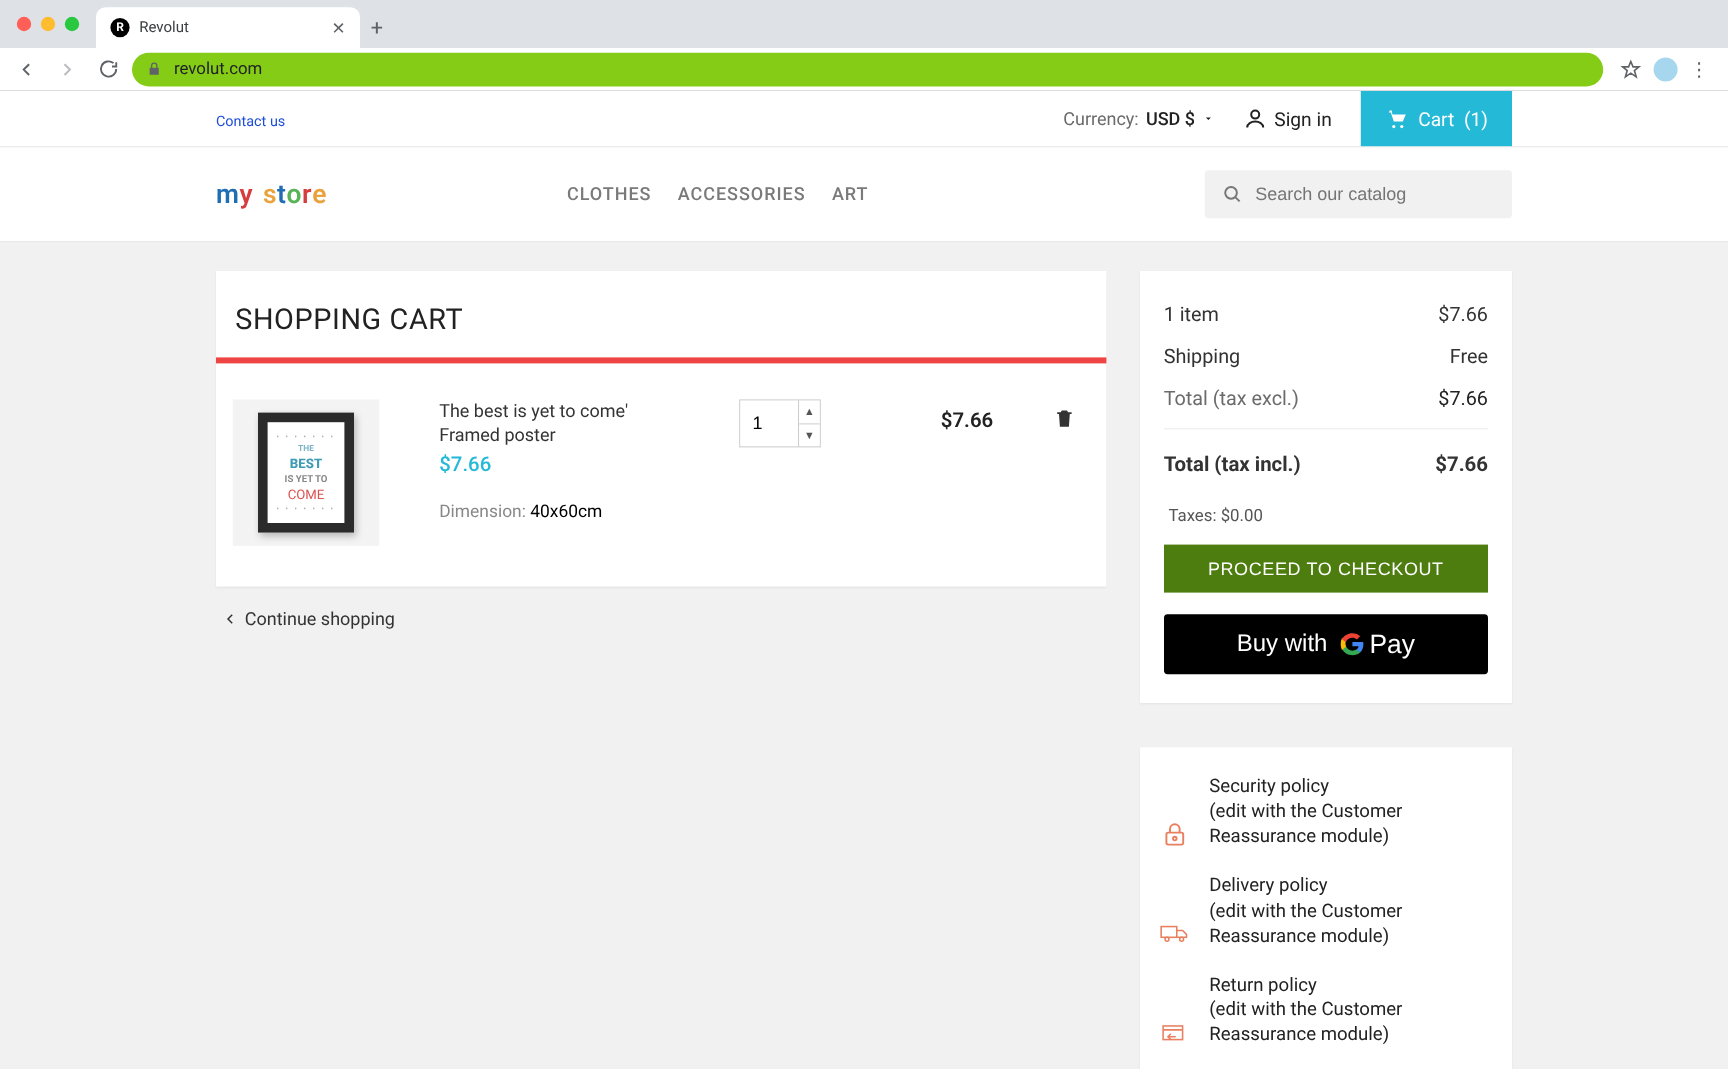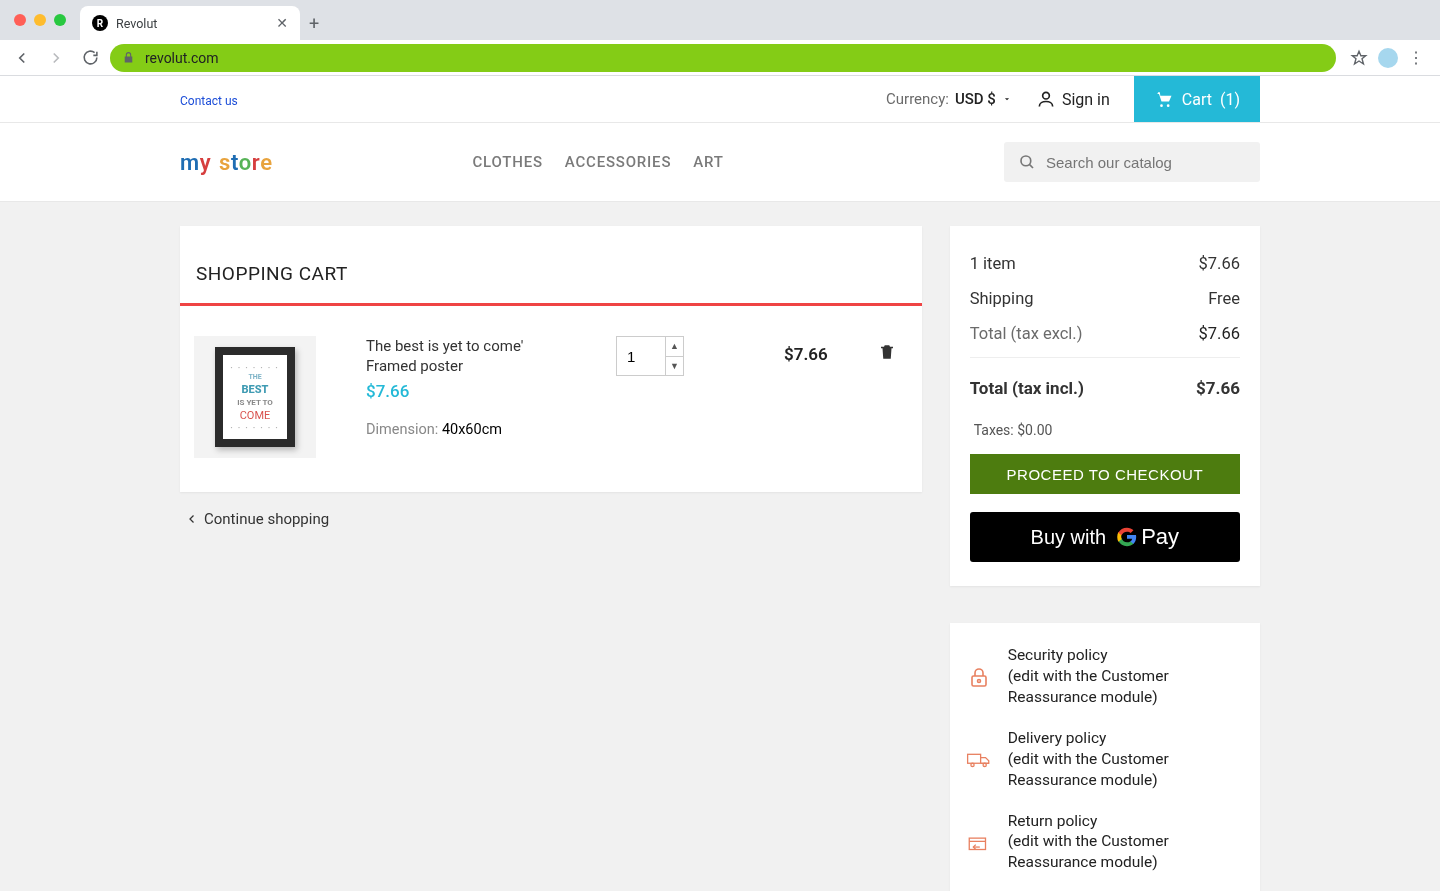--- a/index.html
+++ b/index.html
@@ -56,21 +56,21 @@
   .nav-links { display: flex; gap: 22px; margin-left: 160px;}
   .nav-links a { color: #7a7a7a; text-decoration: none; font-size: 15px; letter-spacing: 0.8px; font-weight: 500;}
   .searchbox { margin-left: auto; background: #f1f1f1; border-radius: 3px; display: flex; align-items: center; padding: 0 14px; height: 40px; width: 256px; gap: 10px; }
   .searchbox input { border: none; background: transparent; outline: none; font-size: 15px; color: #777; flex:1; }
   .searchbox .sicon { color: #777; }
 
   .content { display: flex; gap: 28px; padding: 24px 0 60px; }
   .content .main { flex: 1; }
   .card { background: #fff; box-shadow: 0 1px 2px rgba(0,0,0,0.06); }
   .main .card { padding: 0; }
-  .cart-title { font-size: 19px; color: #222; padding: 36px 16px 18px; border-bottom: 3px solid #ef4444; letter-spacing: 0.5px; font-weight: 400;}
+  .cart-title { font-size: 24px; color: #222; padding: 26px 16px 18px; border-bottom: 5px solid #ef4444; letter-spacing: 0.5px; font-weight: 400;}
   .cart-item { display: flex; padding: 30px 14px 34px; align-items: flex-start; gap: 50px; }
   .thumb { width: 122px; height: 122px; background: #f3f3f3; display: flex; align-items: center; justify-content: center; }
   .poster-frame { width: 80px; height: 100px; background: #fff; border: 8px solid #2b2b2b; box-shadow: 2px 3px 6px rgba(0,0,0,0.25); display:flex; align-items:center; justify-content:center; flex-direction:column; gap:2px; padding: 4px;}
   .poster-frame .line1{font-size:7px; color:#7db3c7; font-weight:700;}
   .poster-frame .line2{font-size:11px; color:#3f9bb3; font-weight:800;}
   .poster-frame .line3{font-size:8px; color:#888; font-weight:700;}
   .poster-frame .line4{font-size:11px; color:#d9534f; font-weight:400;}
   .poster-frame .dots{font-size:6px; color:#aaa; letter-spacing:2px;}
   .item-info { flex: 0 0 200px; }
   .item-name { font-size: 15px; color: #333; line-height: 1.35; }
@@ -92,21 +92,21 @@
   .sum-row.sub { color: #6b6b6b; }
   .sum-row.total { font-weight: 700; border-top: 1px solid #eee; margin-top: 6px; padding-top: 20px; font-size: 17px;}
   .taxes { font-size: 14px; color: #555; padding: 16px 0 12px 4px; }
   .checkout-btn { display: block; width: 100%; background: #4d7c0f; color: #fff; border: none; height: 40px; font-size: 15px; letter-spacing: 0.5px; cursor: pointer; margin-top: 4px;}
   .gpay-btn { display: flex; align-items:center; justify-content:center; gap:10px; width: 100%; background: #000; color: #fff; border: none; height: 50px; font-size: 20px; cursor: pointer; margin-top: 18px; border-radius: 3px;}
   .gpay-logo { display:inline-flex; align-items:center; gap:0;}
   .gpay-logo .g{ width:22px; height:22px; }
   .gpay-logo .pay{ font-weight:500; font-size:22px; margin-left:3px;}
 
   .reassure { padding: 22px 16px; }
-  .reassure .item { display: flex; gap: 16px; margin-bottom: 20px; align-items: center;}
+  .reassure .item { display: flex; gap: 16px; margin-bottom: 20px; align-items: flex-end;}
   .reassure .ico { width: 26px; height: 26px; flex-shrink:0; display:flex; align-items:center; justify-content:center; color:#e88060; margin-top:2px;}
   .reassure .txt { font-size: 15.5px; color: #222; line-height: 1.35; }
   .reassure .sub { display: block; }
 
   svg { display: block; }
 </style>
 </head>
 <body>
 
 <div class="chrome">

